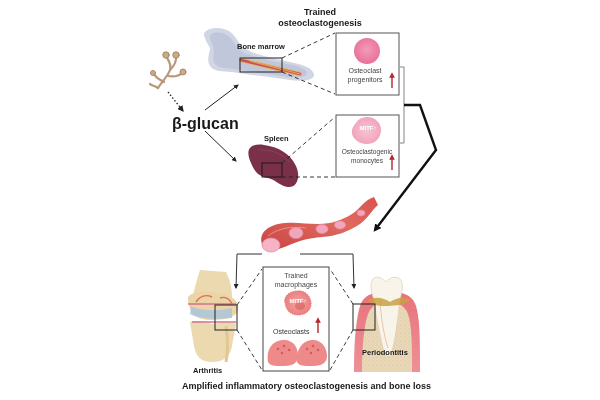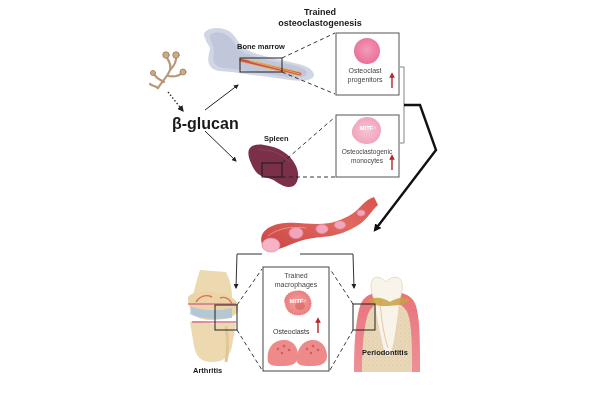--- a/index.html
+++ b/index.html
@@ -194,13 +194,14 @@
   <div class="lbl small" style="left:265px; top:272px; width:62px;">
     <div>Trained</div>
     <div>macrophages</div>
   </div>
   <div class="lbl" style="left:285px; top:298px; width:26px; text-align:center; font-size:6px; font-weight:bold; color:#ffffff;">MITF↑</div>
   <div class="lbl small" style="left:273px; top:328px; font-size:7px; color:#333;">Osteoclasts</div>
 
   <div class="lbl organ-lbl" style="left:193px; top:366px;">Arthritis</div>
   <div class="lbl organ-lbl" style="left:362px; top:348px;">Periodontitis</div>
 
+  <div class="lbl caption" style="left:182px; top:381px;">Amplified inflammatory osteoclastogenesis and bone loss</div>
 </div>
 
 </body></html>

